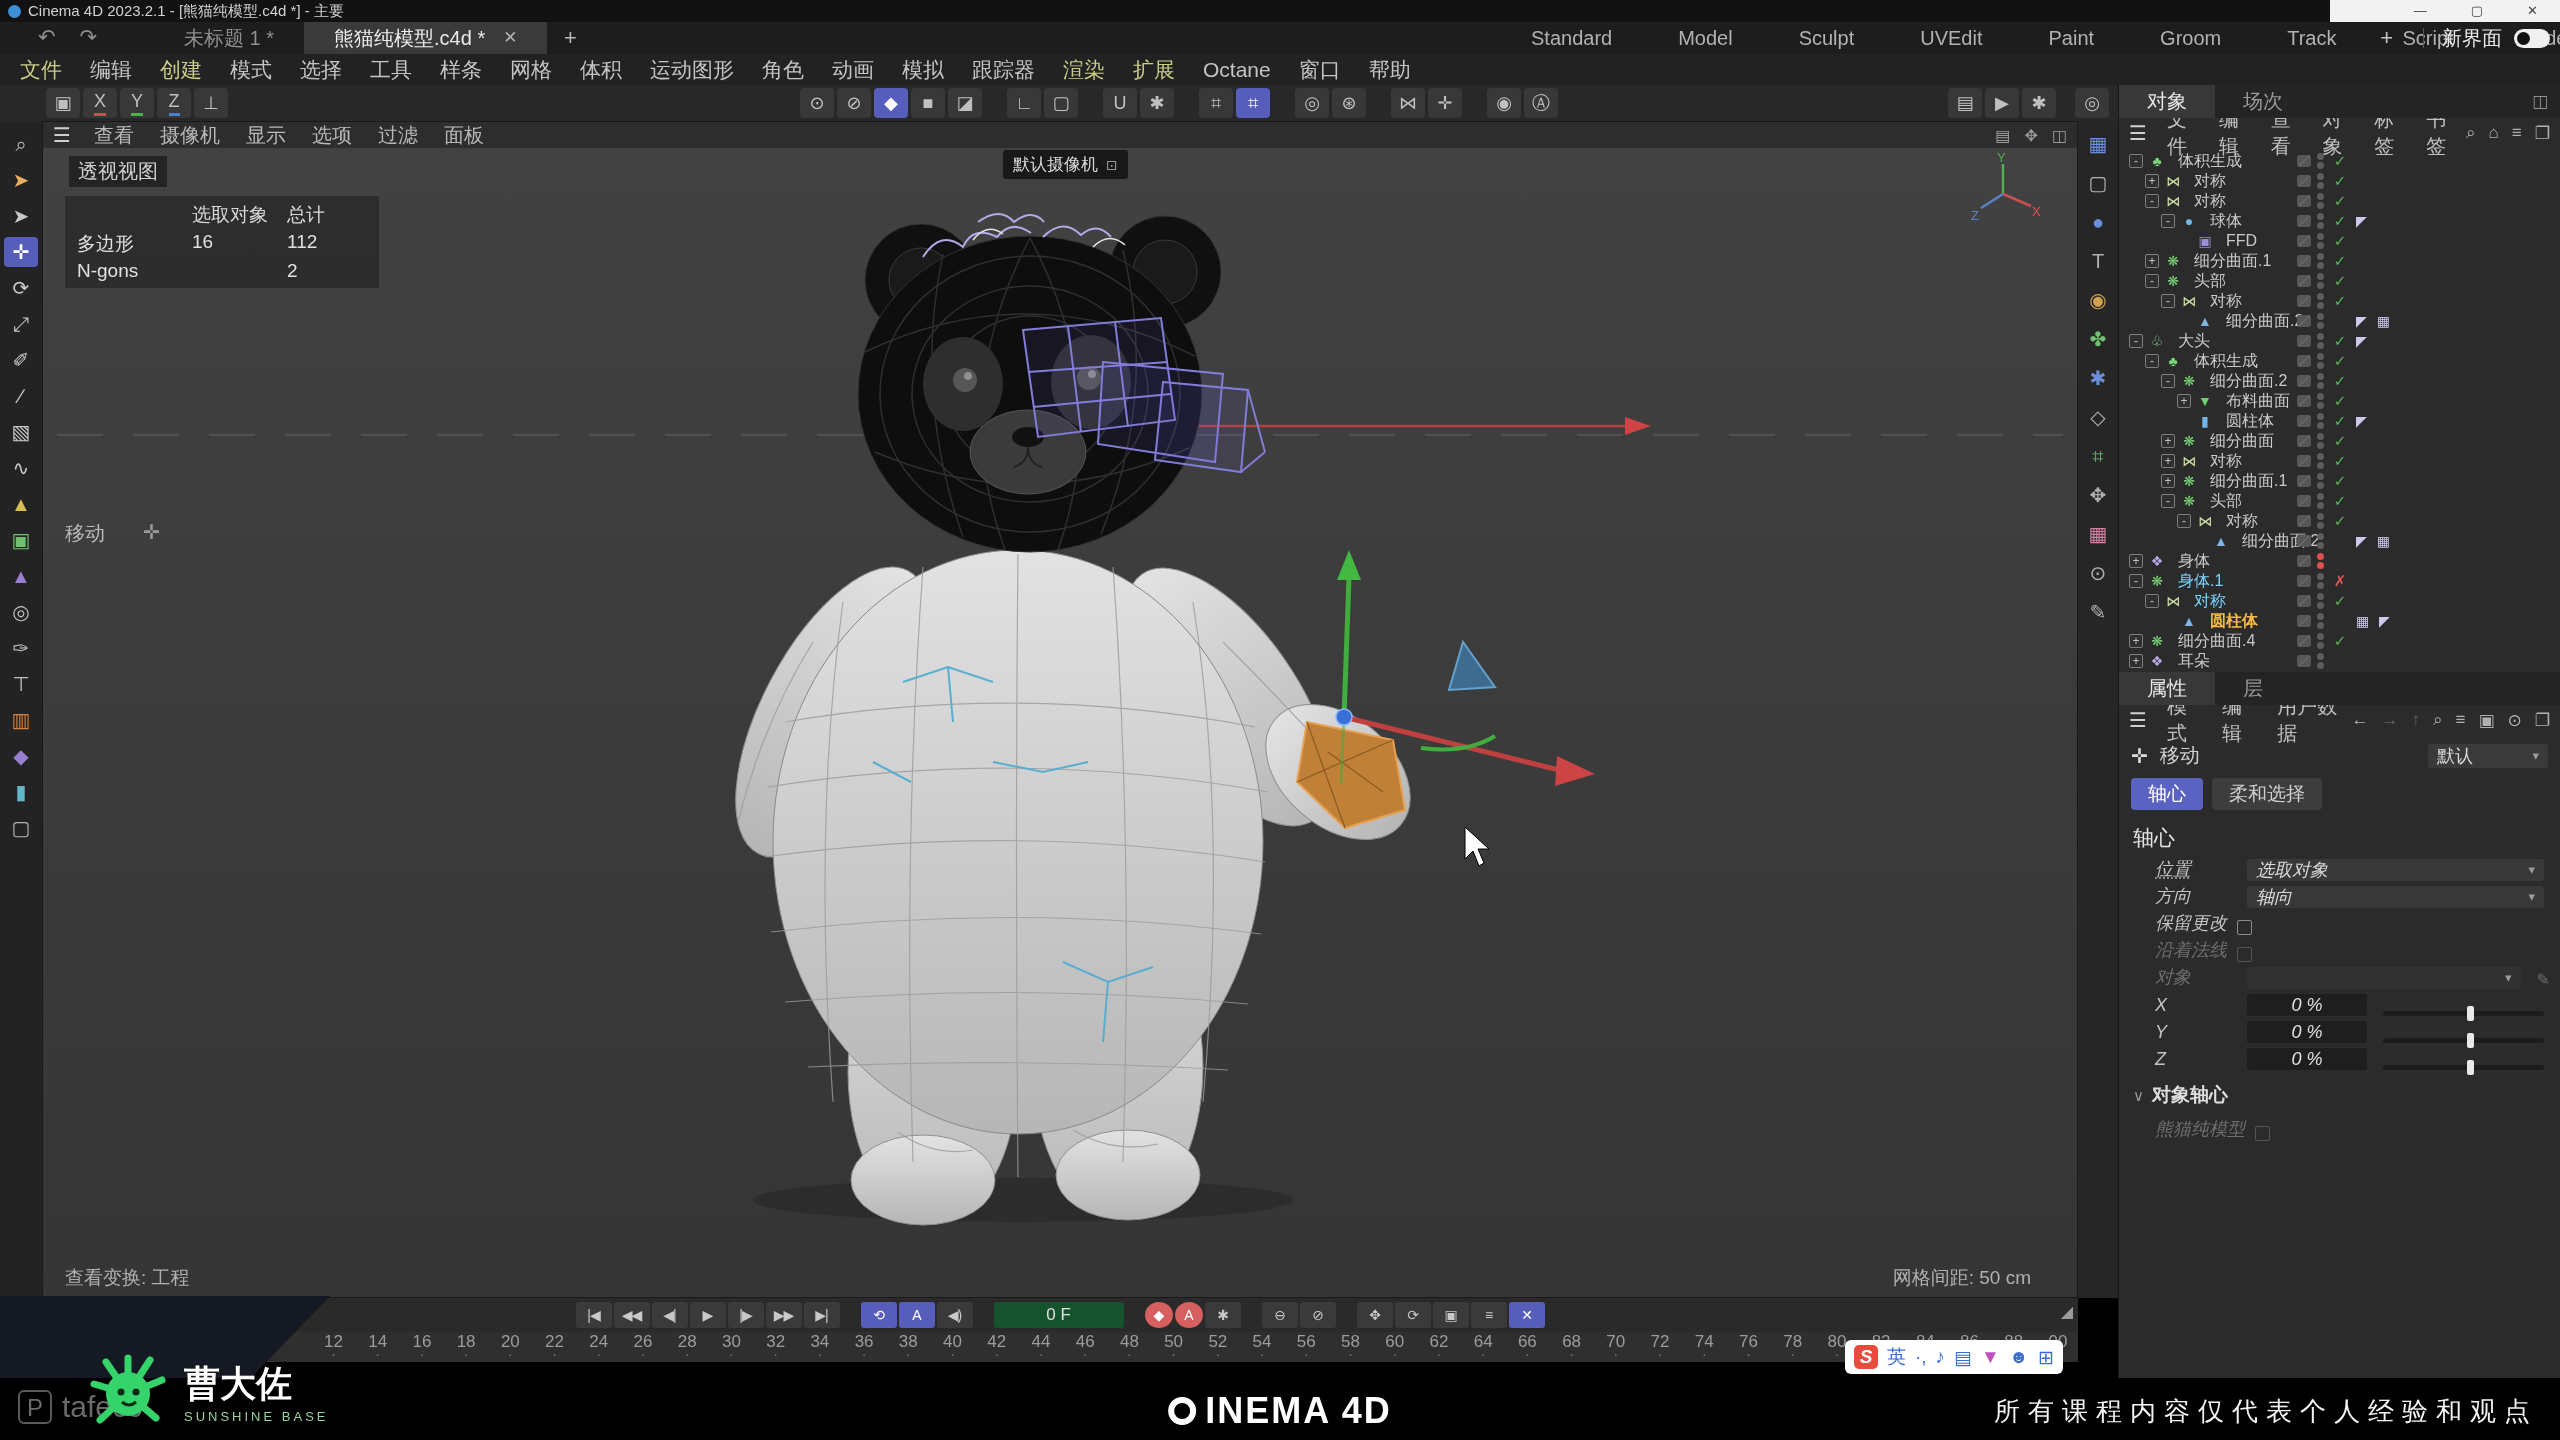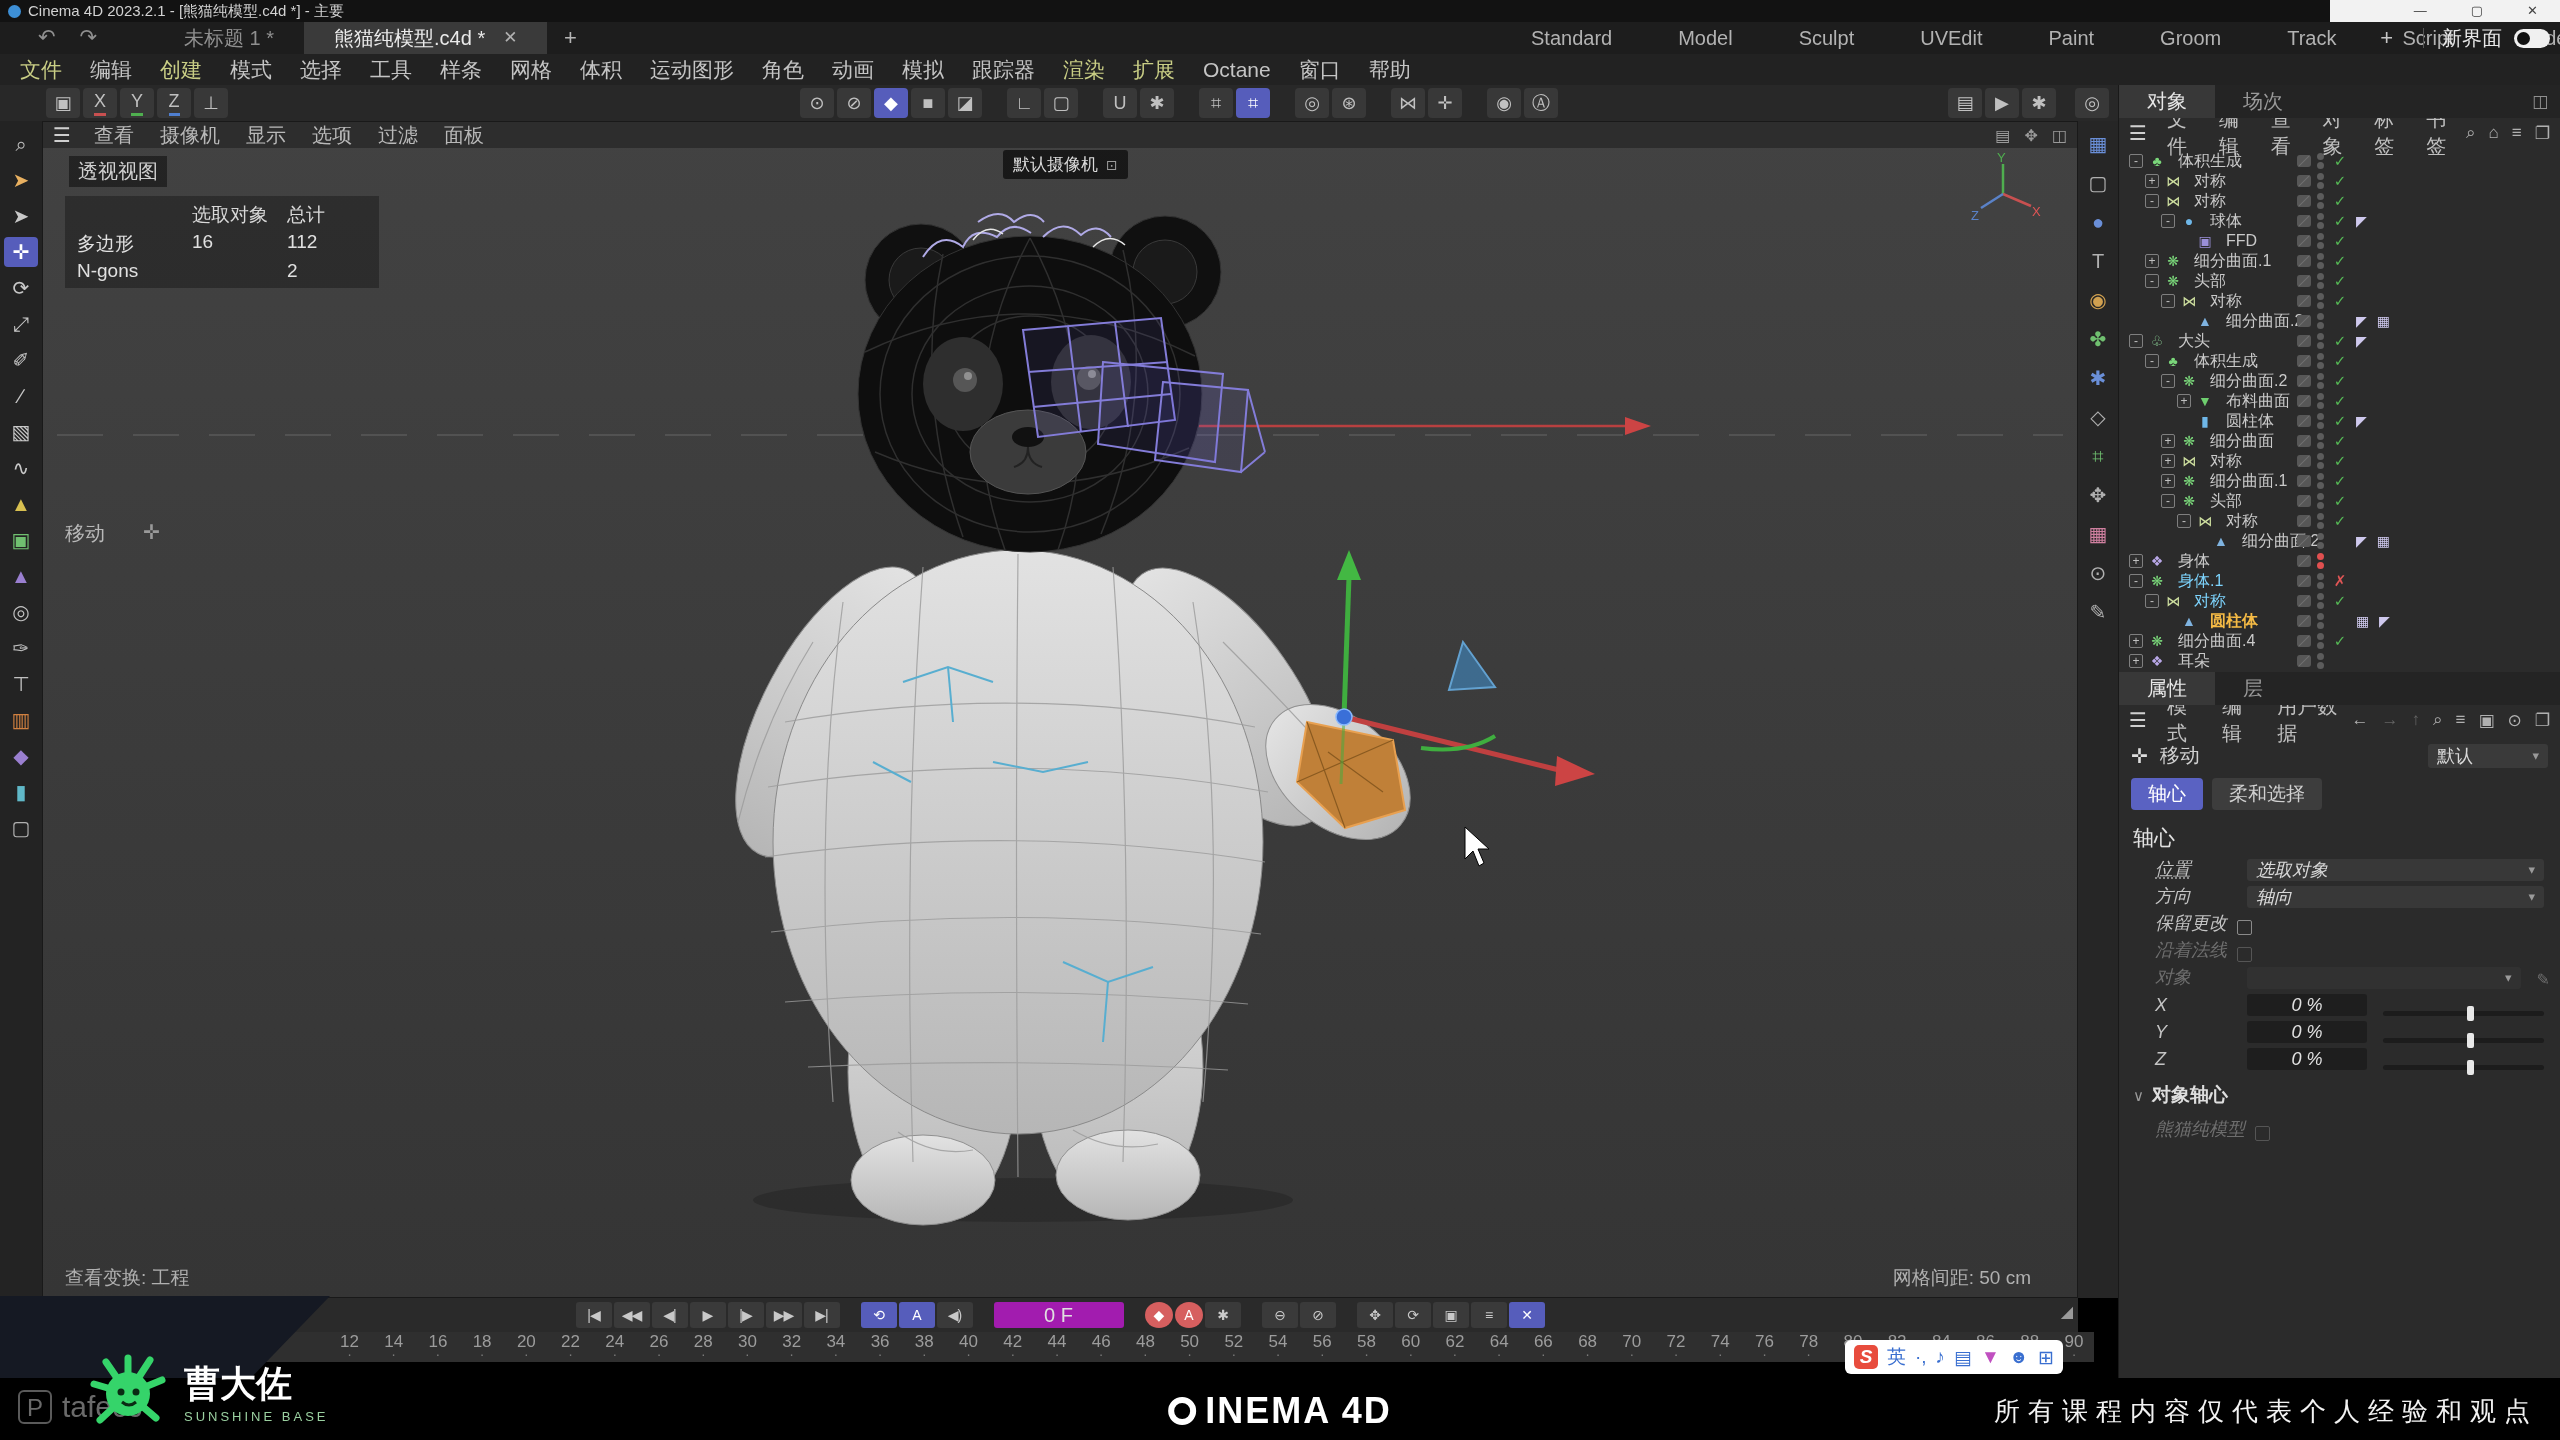--- a/index.html
+++ b/index.html
@@ -141,26 +141,26 @@
   .eyed { color:#6e6e6e; margin-right:10px; font-size:16px; }
 
   
   #timelinebar { position:absolute; left:42px; top:1298px; width:2036px; height:34px; background:#2a2a2a;
     display:flex; align-items:center; justify-content:center; }
   .tlb { width:36px; height:26px; margin:0 1px; background:#3a3a3a; border-radius:3px; display:flex;
     align-items:center; justify-content:center; font-size:14px; color:#c8c8c8; letter-spacing:-1px; }
   .tlb[data-cls="blue"] { background:#565dbb; color:#fff; }
   .tlb[data-cls="red"] { background:#d65f5f; color:#fff; border-radius:50%; width:28px; height:26px; }
   .tlb[data-gap="yes"] { margin-left:20px; }
-  #framefield { width:130px; height:26px; background:#a21caf; border-radius:3px; margin:0 20px;
-    text-align:center; line-height:26px; font-size:20px; color:#e0e0e0; }
+  #framefield { width:130px; height:26px; background:#14532d; border-radius:3px; margin:0 20px;
+    text-align:center; line-height:26px; font-size:17px; color:#e0e0e0; }
   #tl-key { position:absolute; left:8px; top:1302px; width:30px; height:26px; background:#3a3a3a; border-radius:3px;
     color:#c0c0c0; text-align:center; line-height:26px; font-size:15px; }
   #tl-corner { position:absolute; right:487px; top:1302px; color:#9a9a9a; font-size:16px; }
-  #rulerbar { position:absolute; left:58px; top:1332px; width:2036px; height:30px; background:#2f2f2f; }
+  #rulerbar { position:absolute; left:42px; top:1332px; width:2036px; height:30px; background:#2f2f2f; }
   #frames { position:absolute; left:282px; right:10px; top:2px; display:flex; justify-content:space-between; }
   .fr { font-size:17px; color:#9c9c9c; text-align:center; line-height:16px; }
   .fr::after { content:"·"; display:block; color:#7a7a7a; font-size:14px; line-height:8px; }
 
   
   #wm-shape { position:absolute; left:0; top:1296px; width:330px; height:82px; background:#151923;
     clip-path:polygon(0 0,100% 0,76% 100%,0 100%); z-index:3; }
 
   
   #bottombar { position:absolute; left:0; top:1378px; width:2560px; height:62px; background:#000; z-index:4; }

